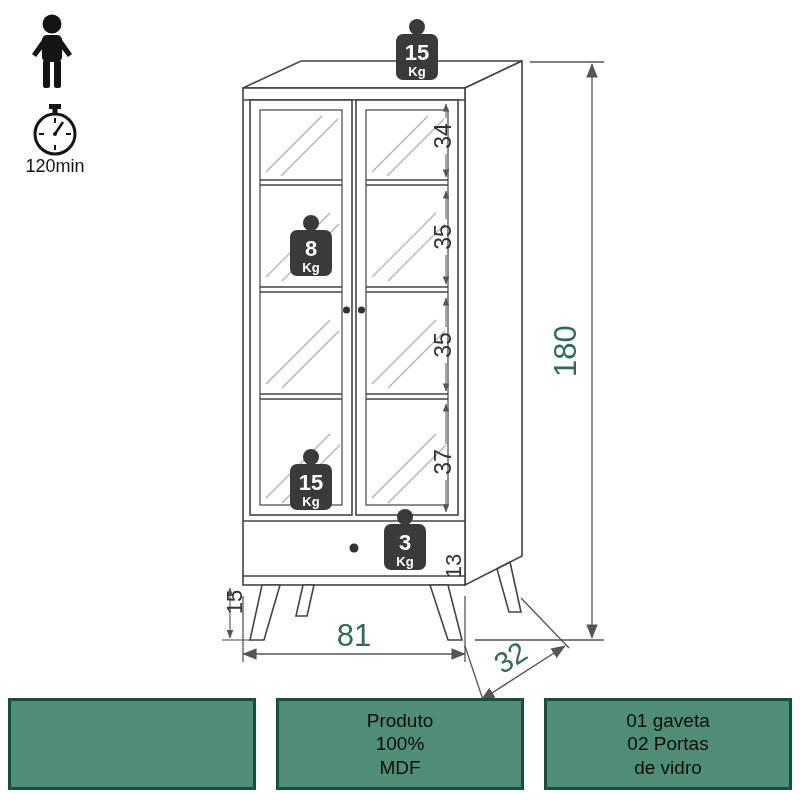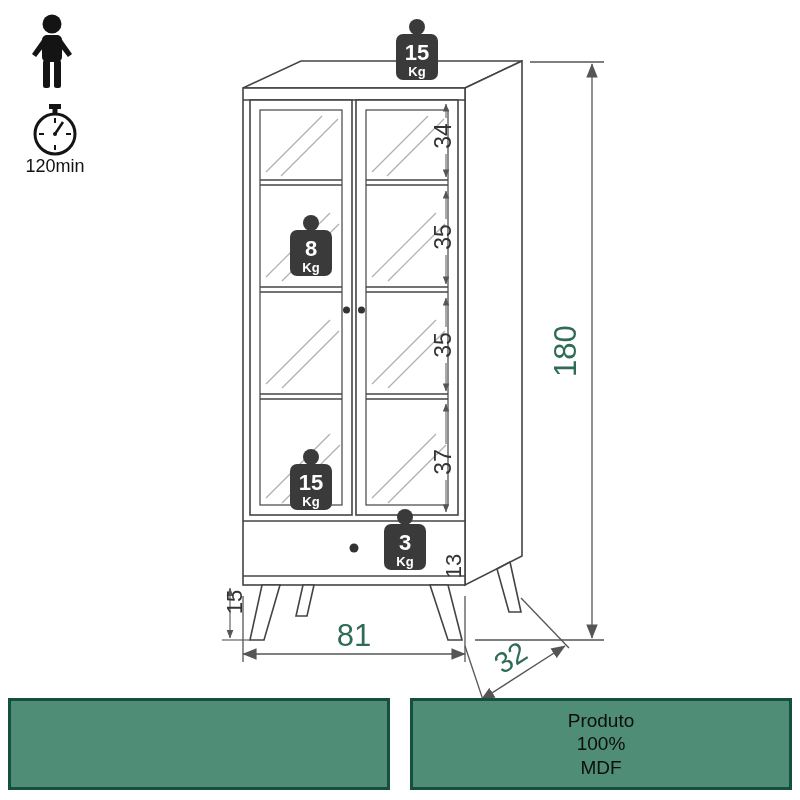--- a/index.html
+++ b/index.html
@@ -174,15 +174,18 @@
   <text transform="rotate(-90 242 602)" x="242" y="602" text-anchor="middle" font-size="22" fill="#333">15</text>
 
   <text transform="rotate(-90 461 566)" x="461" y="566" text-anchor="middle" font-size="22" fill="#333">13</text>
 </svg>
 
 <div class="feature-strip">
   <div class="feature-box"></div>
   <div class="feature-box">Produto
 100%
 MDF</div>
+  <div class="feature-box">01 gaveta
+02 Portas
+de vidro</div>
 </div>
 
 </div>
 
 </body></html>

